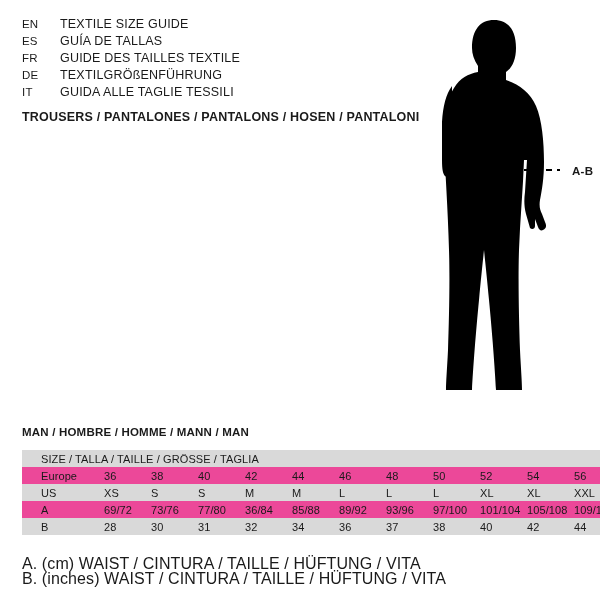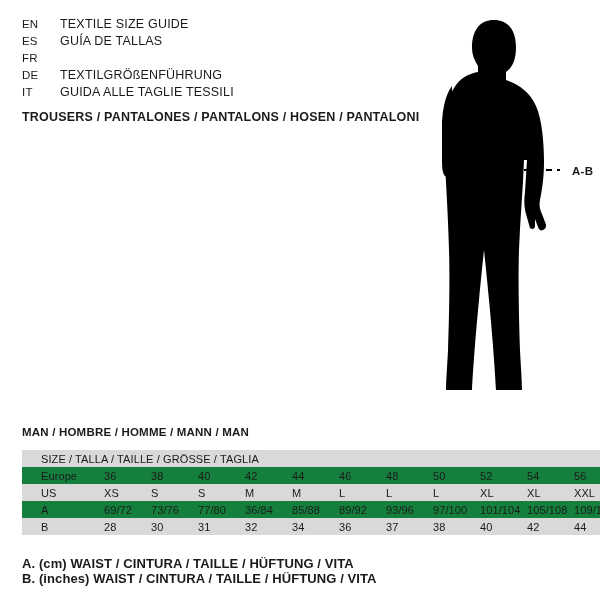--- a/index.html
+++ b/index.html
@@ -91,56 +91,57 @@
     table-layout: fixed;
   }
   td {
     font-size: 11px;
     padding: 2px 0 2px 0;
     height: 17px;
     white-space: nowrap;
     letter-spacing: 0.1px;
   }
   tr.shade td { background: #d9d9d9; }
-  tr.plain td { background: #15803d; margin-left: 20px; }
+  tr.plain td { background: #ec4899; margin-left: 20px; }
   td.label-col {
     width: 82px;
     padding-left: 19px;
   }
   td.val { width: 47px; text-align: left; }
 
   .footnotes {
     position: absolute;
     top: 556px;
     left: 22px;
     width: 556px;
   }
   .footnote {
-    font-size: 13px;
-    font-weight: bold;
+    font-size: 16px;
+    font-weight: normal;
     line-height: 15px;
     letter-spacing: 0.1px;
   }
 </style>
 </head>
 <body>
 
 <div id="page">
 
   <div class="lang-block">
     <div class="lang-row">
       <span class="lang-code">EN</span>
       <span class="lang-text">TEXTILE SIZE GUIDE</span>
     </div>
     <div class="lang-row">
       <span class="lang-code">ES</span>
       <span class="lang-text">GUÍA DE TALLAS</span>
     </div>
     <div class="lang-row">
       <span class="lang-code">FR</span>
+      <span class="lang-text">GUIDE DES TAILLES TEXTILE</span>
     </div>
     <div class="lang-row">
       <span class="lang-code">DE</span>
       <span class="lang-text">TEXTILGRÖßENFÜHRUNG</span>
     </div>
     <div class="lang-row">
       <span class="lang-code">IT</span>
       <span class="lang-text">GUIDA ALLE TAGLIE TESSILI</span>
     </div>
   </div>

